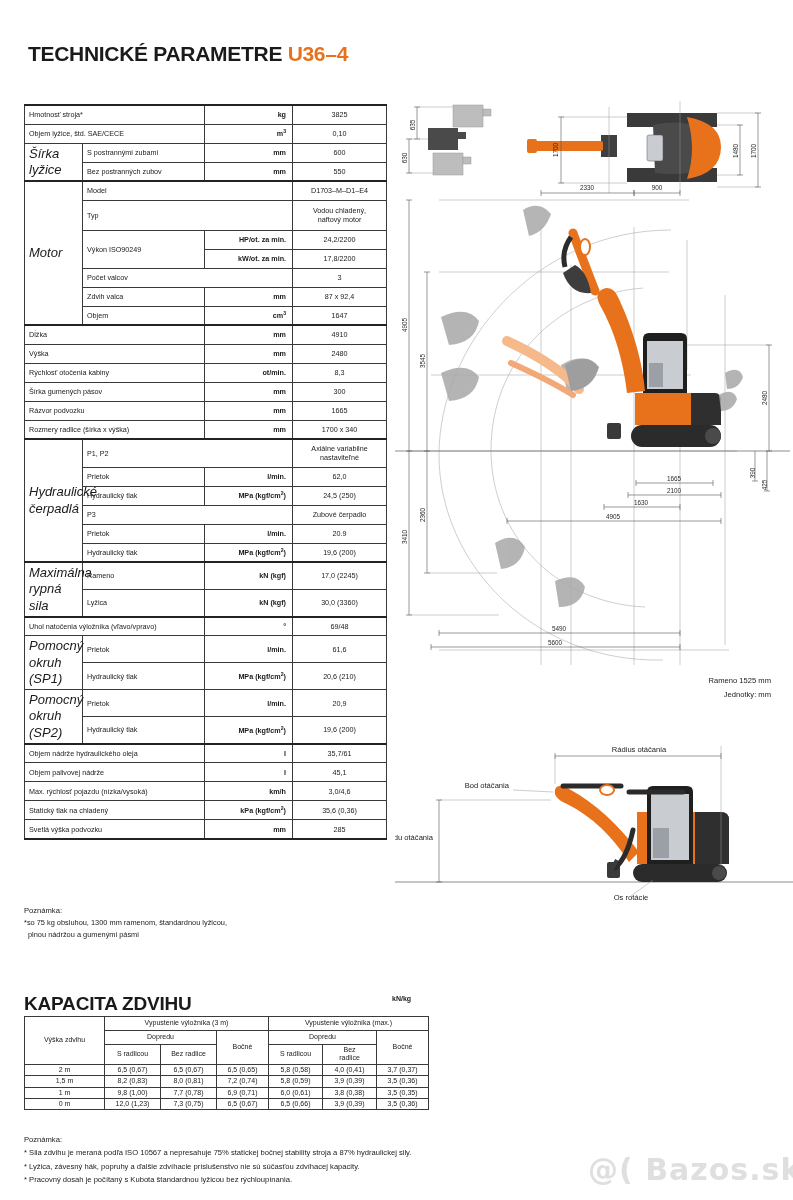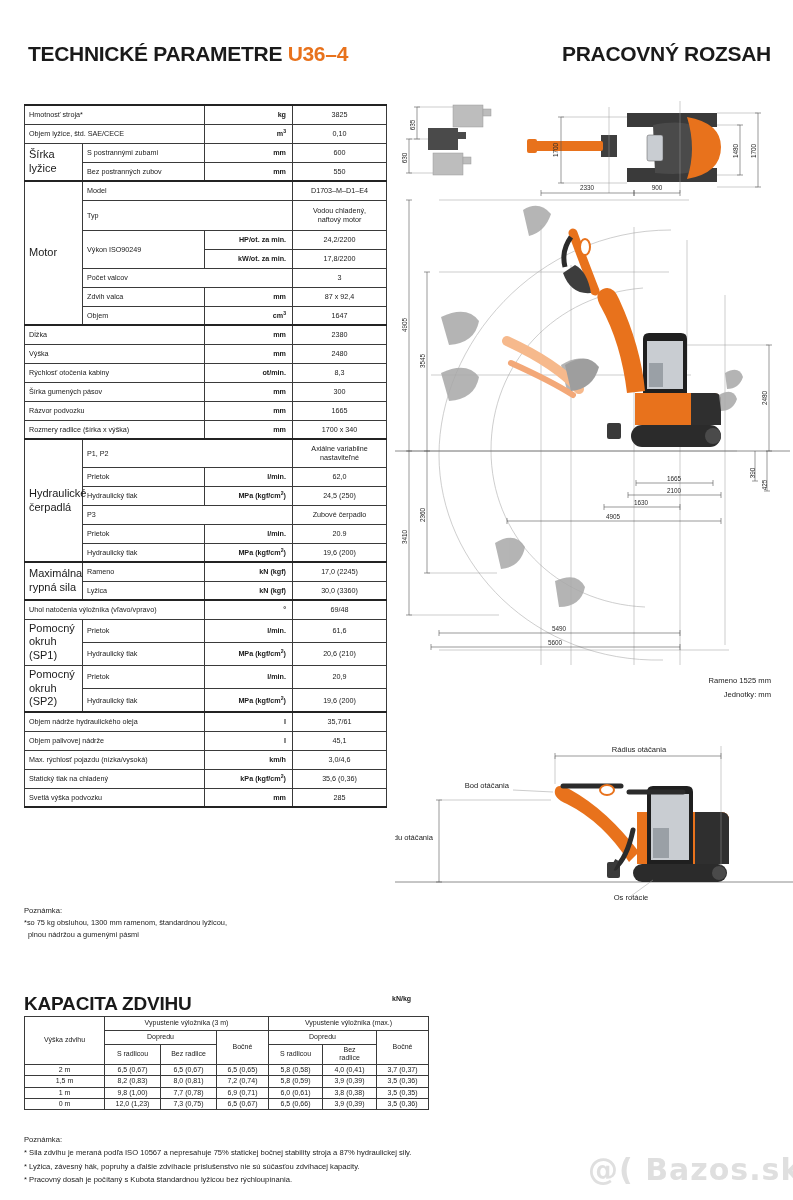--- a/index.html
+++ b/index.html
@@ -39,21 +39,21 @@
   .spec-wrap { position:absolute; left:24px; top:104px; width:362px; }
   table.spec { border-collapse:collapse; width:362px; table-layout:fixed; }
   table.spec td {
     border:1px solid #3a3a3a;
     font-size:7.2px;
     padding:2px 4px;
     vertical-align:middle;
     line-height:1.25;
     height:19px;
   }
-  table.spec td.grp { font-size:11px; }
+  table.spec td.grp { font-size:13px;font-style:italic; }
   table.spec td.unit { text-align:right; padding-right:6px;font-weight:bold; }
   table.spec td.val { text-align:center; }
   .thick-top { border-top:2px solid #232323 !important; }
   .thick-bot { border-bottom:2px solid #232323 !important; }
   .sub { vertical-align:super; font-size:5.2px; }
 
   
   .note1 { position:absolute; left:24px; top:905px; font-size:7.4px; line-height:1.6; }
   .note2 { position:absolute; left:24px; top:1133px; font-size:7.6px; line-height:1.75; }
   .note-title { font-size:7.6px; }
@@ -84,21 +84,20 @@
     letter-spacing:1px; white-space:nowrap;
     font-family:"DejaVu Sans", sans-serif;
   }
 </style>
 </head>
 <body>
 
 <div class="page">
 
   <div class="h-specs"><span>TECHNICKÉ PARAMETRE </span><span class="model">U36–4</span></div>
-  <div class="h-range">PRACOVNÝ ROZSAH</div>
 
   <div class="spec-wrap">
   <table class="spec">
     <colgroup>
           <col style="width:58px">
           <col style="width:122px">
           <col style="width:88px">
           <col style="width:94px">
         </colgroup>
     <tbody>
@@ -151,21 +150,21 @@
         <td class="val">87 x 92,4</td>
       </tr>
       <tr>
         <td>Objem</td>
         <td class="unit"><span>cm</span><span class="sub">3</span></td>
         <td class="val">1647</td>
       </tr>
       <tr>
         <td class="thick-top" colspan="2">Dĺžka</td>
         <td class="thick-top unit">mm</td>
-        <td class="thick-top val">2380</td>
+        <td class="thick-top val">4910</td>
       </tr>
       <tr>
         <td colspan="2">Výška</td>
         <td class="unit">mm</td>
         <td class="val">2480</td>
       </tr>
       <tr>
         <td colspan="2">Rýchlosť otočenia kabiny</td>
         <td class="unit">ot/min.</td>
         <td class="val">8,3</td>

